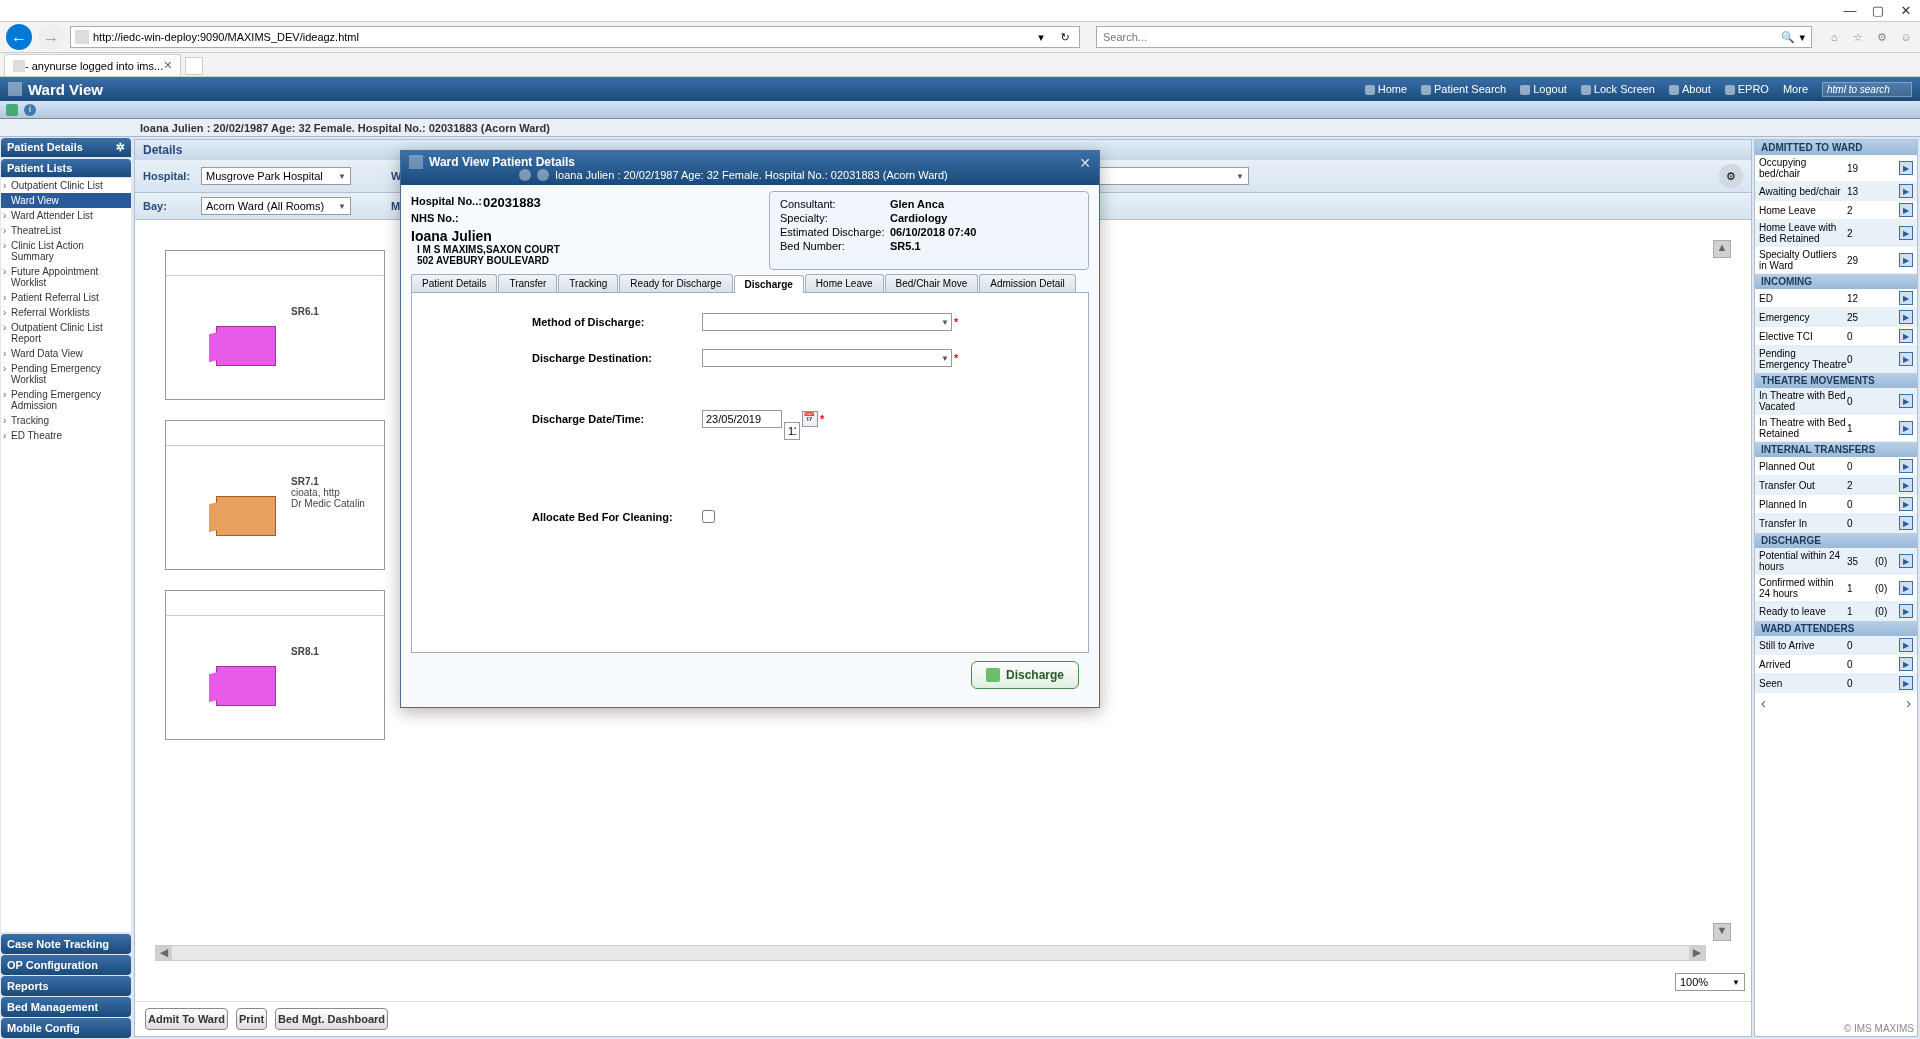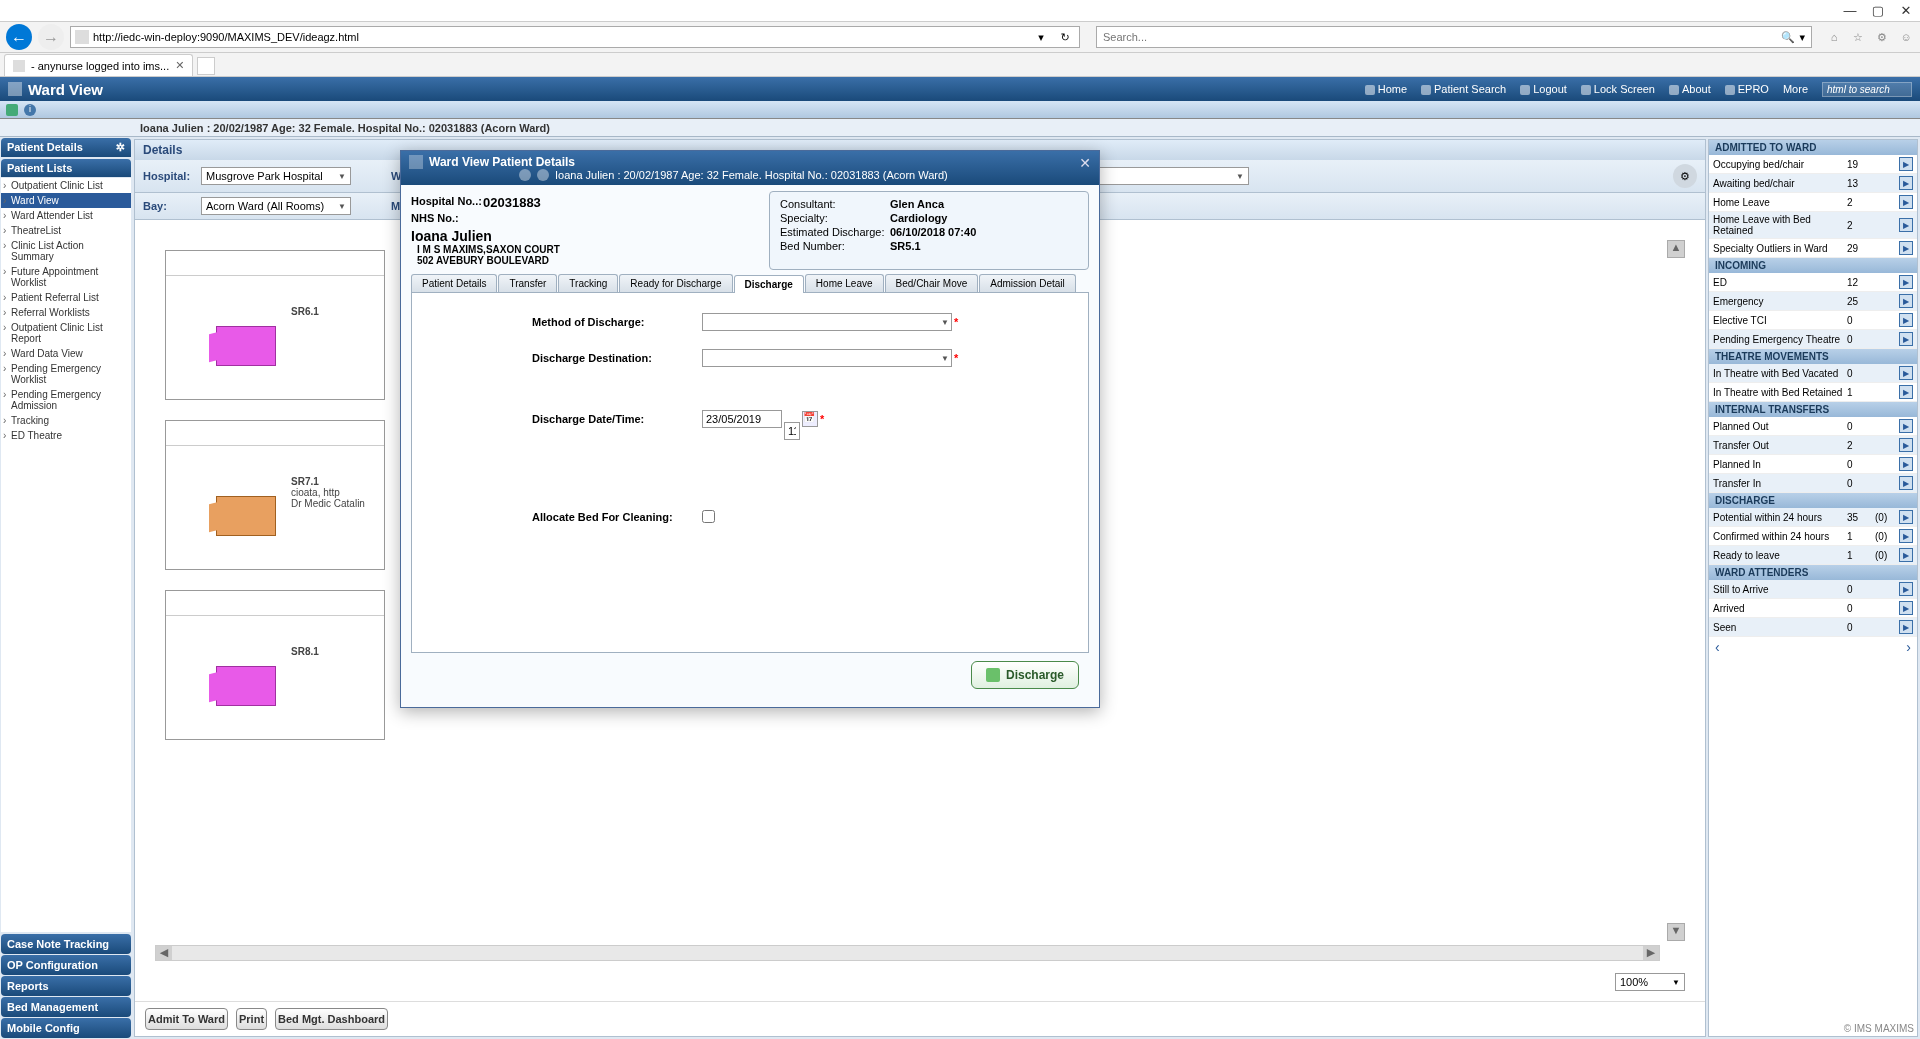--- a/index.html
+++ b/index.html
@@ -14,21 +14,21 @@
 .url-bar { flex: 0 0 1010px; height: 22px; border: 1px solid #aaa; background: #fff; display: flex; align-items: center; padding: 0 4px; gap: 4px; font-size: 11px; }
 .url-bar .ico { width: 14px; height: 14px; background: #ddd; }
 .url-refresh { width: 20px; text-align: center; }
 .search-bar { flex: 1; height: 22px; border: 1px solid #aaa; background: #fff; display: flex; align-items: center; padding: 0 6px; margin-left: 10px; }
 .search-bar input { border: none; outline: none; flex: 1; font-size: 11px; }
 .toolbar-icons { display: flex; gap: 8px; margin-left: 8px; align-items: center; }
 .toolbar-icons span { width: 16px; height: 16px; display: inline-flex; align-items: center; justify-content: center; color: #888; }
 .smiley { color: #f0c040; }
 
 .browser-tabs { height: 24px; background: #f3f3f3; border-bottom: 1px solid #ccc; display: flex; align-items: flex-end; padding-left: 4px; }
-.browser-tab { height: 22px; border: 1px solid #ccc; border-bottom: none; background: #fff; padding: 0 8px; display: flex; align-items: center; gap: 6px; font-size: 11px; border-radius: 3px 3px 0 0; }
+.browser-tab { height: 22px; border: 1px solid #ccc; border-bottom: none; background: #fff; padding: 0 8px; display: flex; align-items: center; font-size: 11px; border-radius: 3px 3px 0 0; }
 .browser-tab .close { font-size: 11px; color: #666; }
 .browser-tab .tabico { width: 12px; height: 12px; background: #ddd; }
 .new-tab { width: 18px; height: 18px; border: 1px solid #ccc; margin-left: 4px; margin-bottom: 1px; background: #fff; }
 
 
 .app-header { height: 24px; background: linear-gradient(to bottom, #3a6fa8, #1a4a7a); color: #fff; display: flex; align-items: center; padding: 0 8px; font-size: 15px; font-weight: bold; }
 .app-header .title-ico { width: 14px; height: 14px; background: rgba(255,255,255,0.4); margin-right: 6px; }
 .app-header .right-links { margin-left: auto; display: flex; gap: 14px; font-size: 11px; font-weight: normal; align-items: center; }
 .app-header .right-links a { color: #fff; text-decoration: none; }
 .app-header .right-links .searchmini { background: rgba(255,255,255,0.15); border: 1px solid rgba(255,255,255,0.3); padding: 1px 4px; font-style: italic; font-size: 10px; width: 90px; }
@@ -68,27 +68,27 @@
 .bed-label { position: absolute; top: 55px; left: 125px; font-size: 10px; color: #444; }
 .bed-label .room { font-weight: bold; }
 .bed-icon { position: absolute; top: 75px; left: 50px; width: 60px; height: 40px; }
 .bed-icon.pink { background: #e85ae8; border: 1px solid #a030a0; }
 .bed-icon.orange { background: #e8a060; border: 1px solid #a06020; }
 .bed-icon::before { content: ""; position: absolute; left: -8px; top: 6px; width: 10px; height: 28px; border: 1px solid inherit; background: inherit; transform: skewY(-15deg); }
 .hscroll { position: absolute; bottom: 40px; left: 20px; right: 45px; height: 16px; background: #e8e8e8; border: 1px solid #ccc; display: flex; }
 .hscroll .arr { width: 16px; background: #d0d0d0; text-align: center; color: #666; }
 .hscroll .thumb { flex: 1; }
 .vscroll-arr { position: absolute; right: 20px; width: 18px; height: 18px; background: #d0d0d0; border: 1px solid #aaa; text-align: center; color: #666; }
-.zoom-sel { position: absolute; bottom: 10px; right: 20px; width: 70px; height: 18px; border: 1px solid #999; font-size: 11px; padding: 0 4px; display: flex; align-items: center; justify-content: space-between; }
+.zoom-sel { position: absolute; bottom: 10px; right: 6px; width: 70px; height: 18px; border: 1px solid #999; font-size: 11px; padding: 0 4px; display: flex; align-items: center; justify-content: space-between; }
 
 .bottom-btns { padding: 6px 10px; display: flex; gap: 8px; border-top: 1px solid #ddd; }
 .btn { border: 1px solid #888; background: linear-gradient(to bottom, #fff, #ddd); border-radius: 4px; padding: 4px 2px; font-size: 11px; font-weight: bold; color: #333; cursor: pointer; }
 
 
-.right-panel { width: 210px; background: #fff; margin: 2px 2px 2px 0; border: 1px solid #b0c0d0; overflow-y: auto; }
+.right-panel { width: 164px; background: #fff; margin: 2px 2px 2px 0; border: 1px solid #b0c0d0; overflow-y: auto; }
 .rp-section { background: linear-gradient(to bottom, #b8d0e8, #98b8d8); padding: 2px 6px; font-weight: bold; color: #1a3a5a; font-size: 10px; }
 .rp-row { display: flex; align-items: center; padding: 2px 4px; font-size: 10px; border-bottom: 1px solid #eee; }
 .rp-row:nth-child(odd) { background: #e8f0f8; }
 .rp-row .label { flex: 1; }
 .rp-row .val { width: 28px; text-align: left; }
 .rp-row .val2 { width: 24px; text-align: left; }
 .rp-row .playbtn { width: 14px; height: 14px; border: 1px solid #3a6fa8; background: #d0e0f0; display: flex; align-items: center; justify-content: center; font-size: 8px; color: #2a5a9a; }
 .rp-nav { display: flex; justify-content: space-between; padding: 2px 6px; }
 .rp-nav span { color: #2a5a9a; font-size: 14px; }
 

